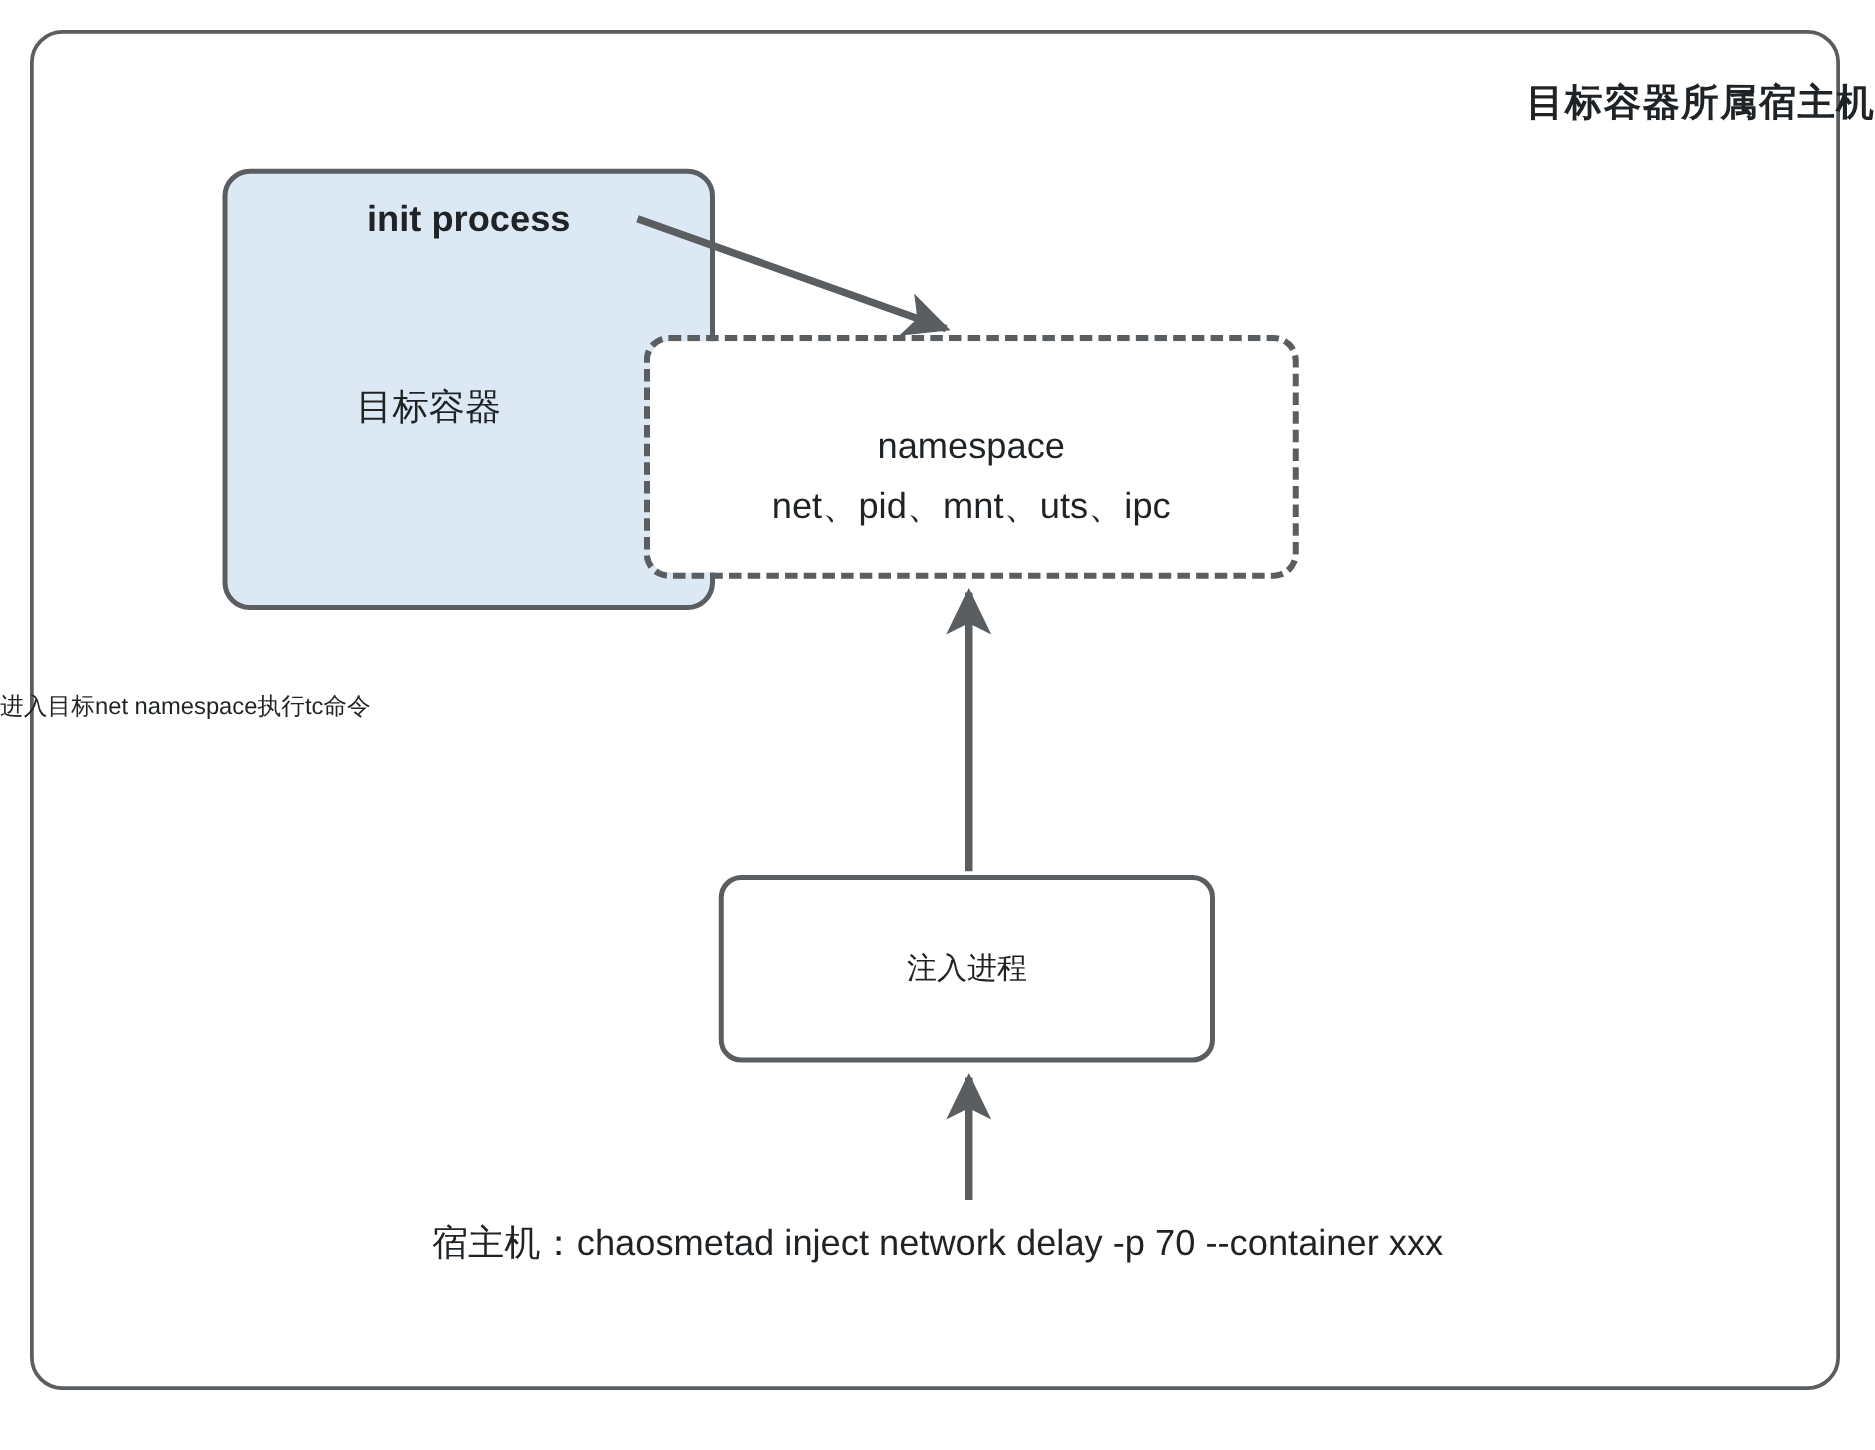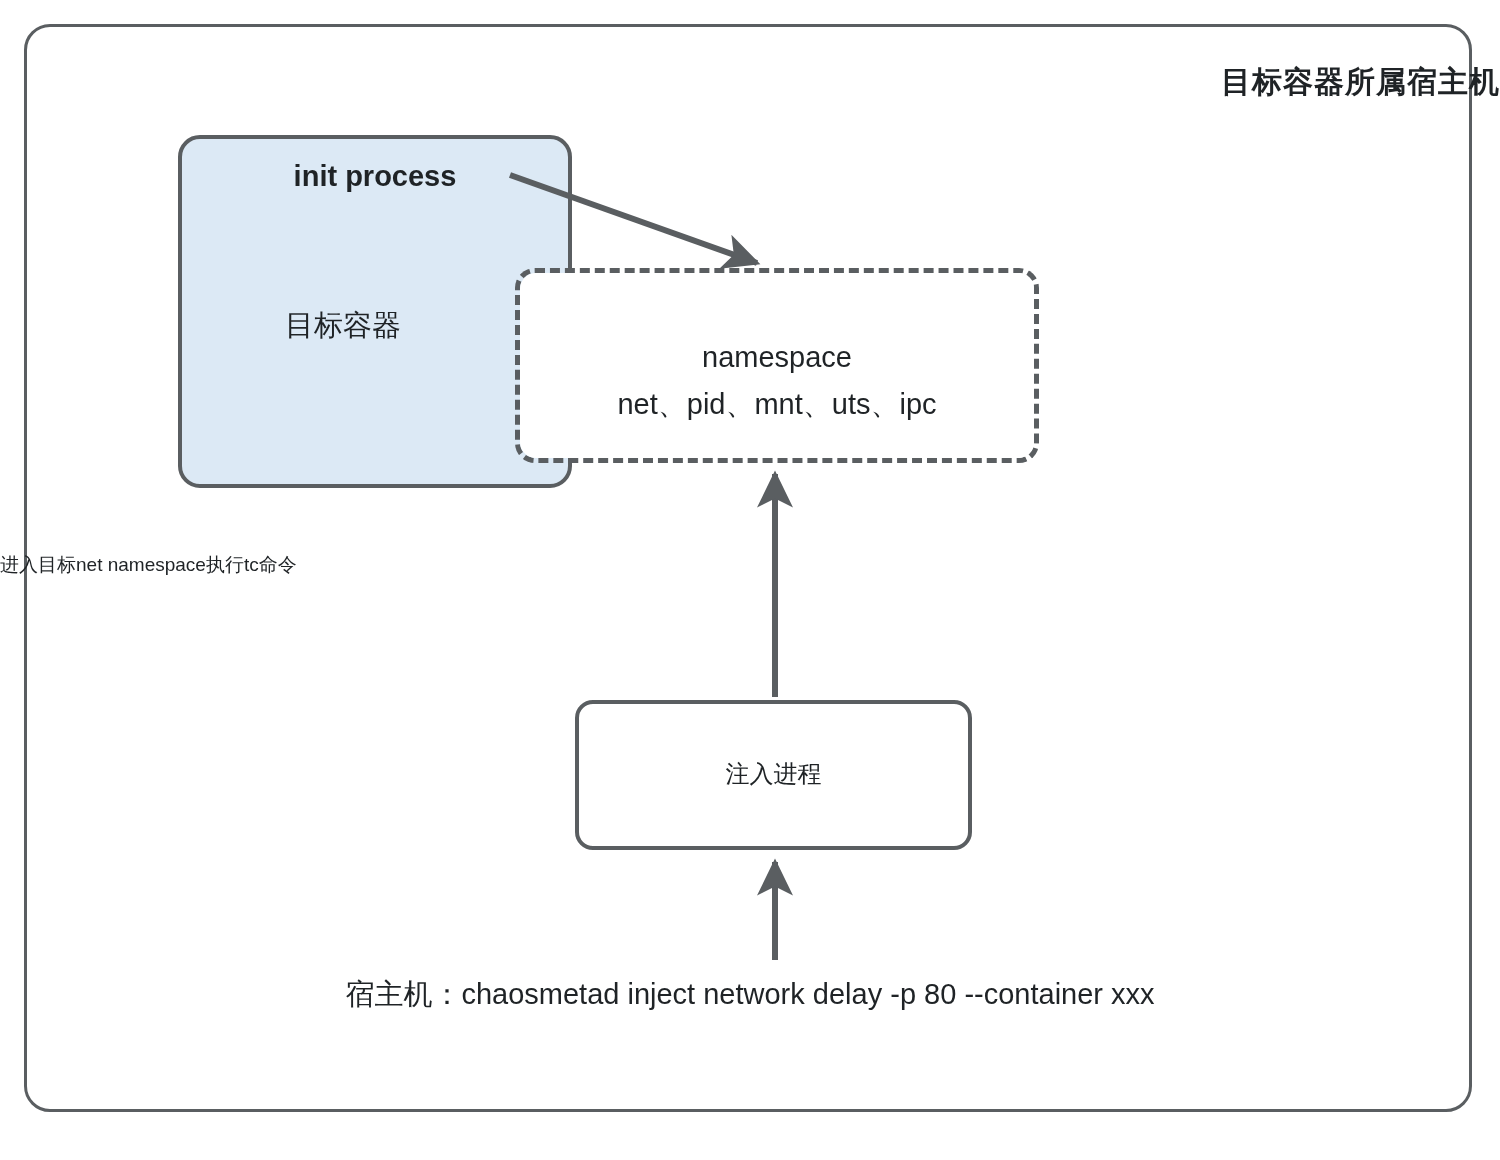--- a/index.html
+++ b/index.html
@@ -193,21 +193,21 @@
   <div class="ns-fill"></div>
   <div class="namespace-box"></div>
   <div class="namespace-title">namespace</div>
   <div class="namespace-list">net、pid、mnt、uts、ipc</div>
 
   <div class="enter-ns-label">进入目标net namespace执行tc命令</div>
 
   <div class="inject-box"></div>
   <div class="inject-box-label">注入进程</div>
 
-  <div class="host-command">宿主机：chaosmetad inject network delay -p 80 --container xxx</div>
+  <div class="host-command">宿主机：chaosmetad inject network delay -p 70 --container xxx</div>
 
   <svg class="arrows" viewBox="0 0 1500 1160">
     <defs>
       <marker id="arrowhead" markerWidth="7" markerHeight="7" refX="5.6" refY="3.5" orient="auto" markerUnits="strokeWidth">
         <path d="M0,0.5 L6.2,3.5 L0,6.5 L1.5,3.5 Z" fill="#5a5e61"></path>
       </marker>
     </defs>
 
     <line x1="510" y1="175" x2="757" y2="263" stroke="#5a5e61" stroke-width="6" marker-end="url(#arrowhead)"></line>
 

